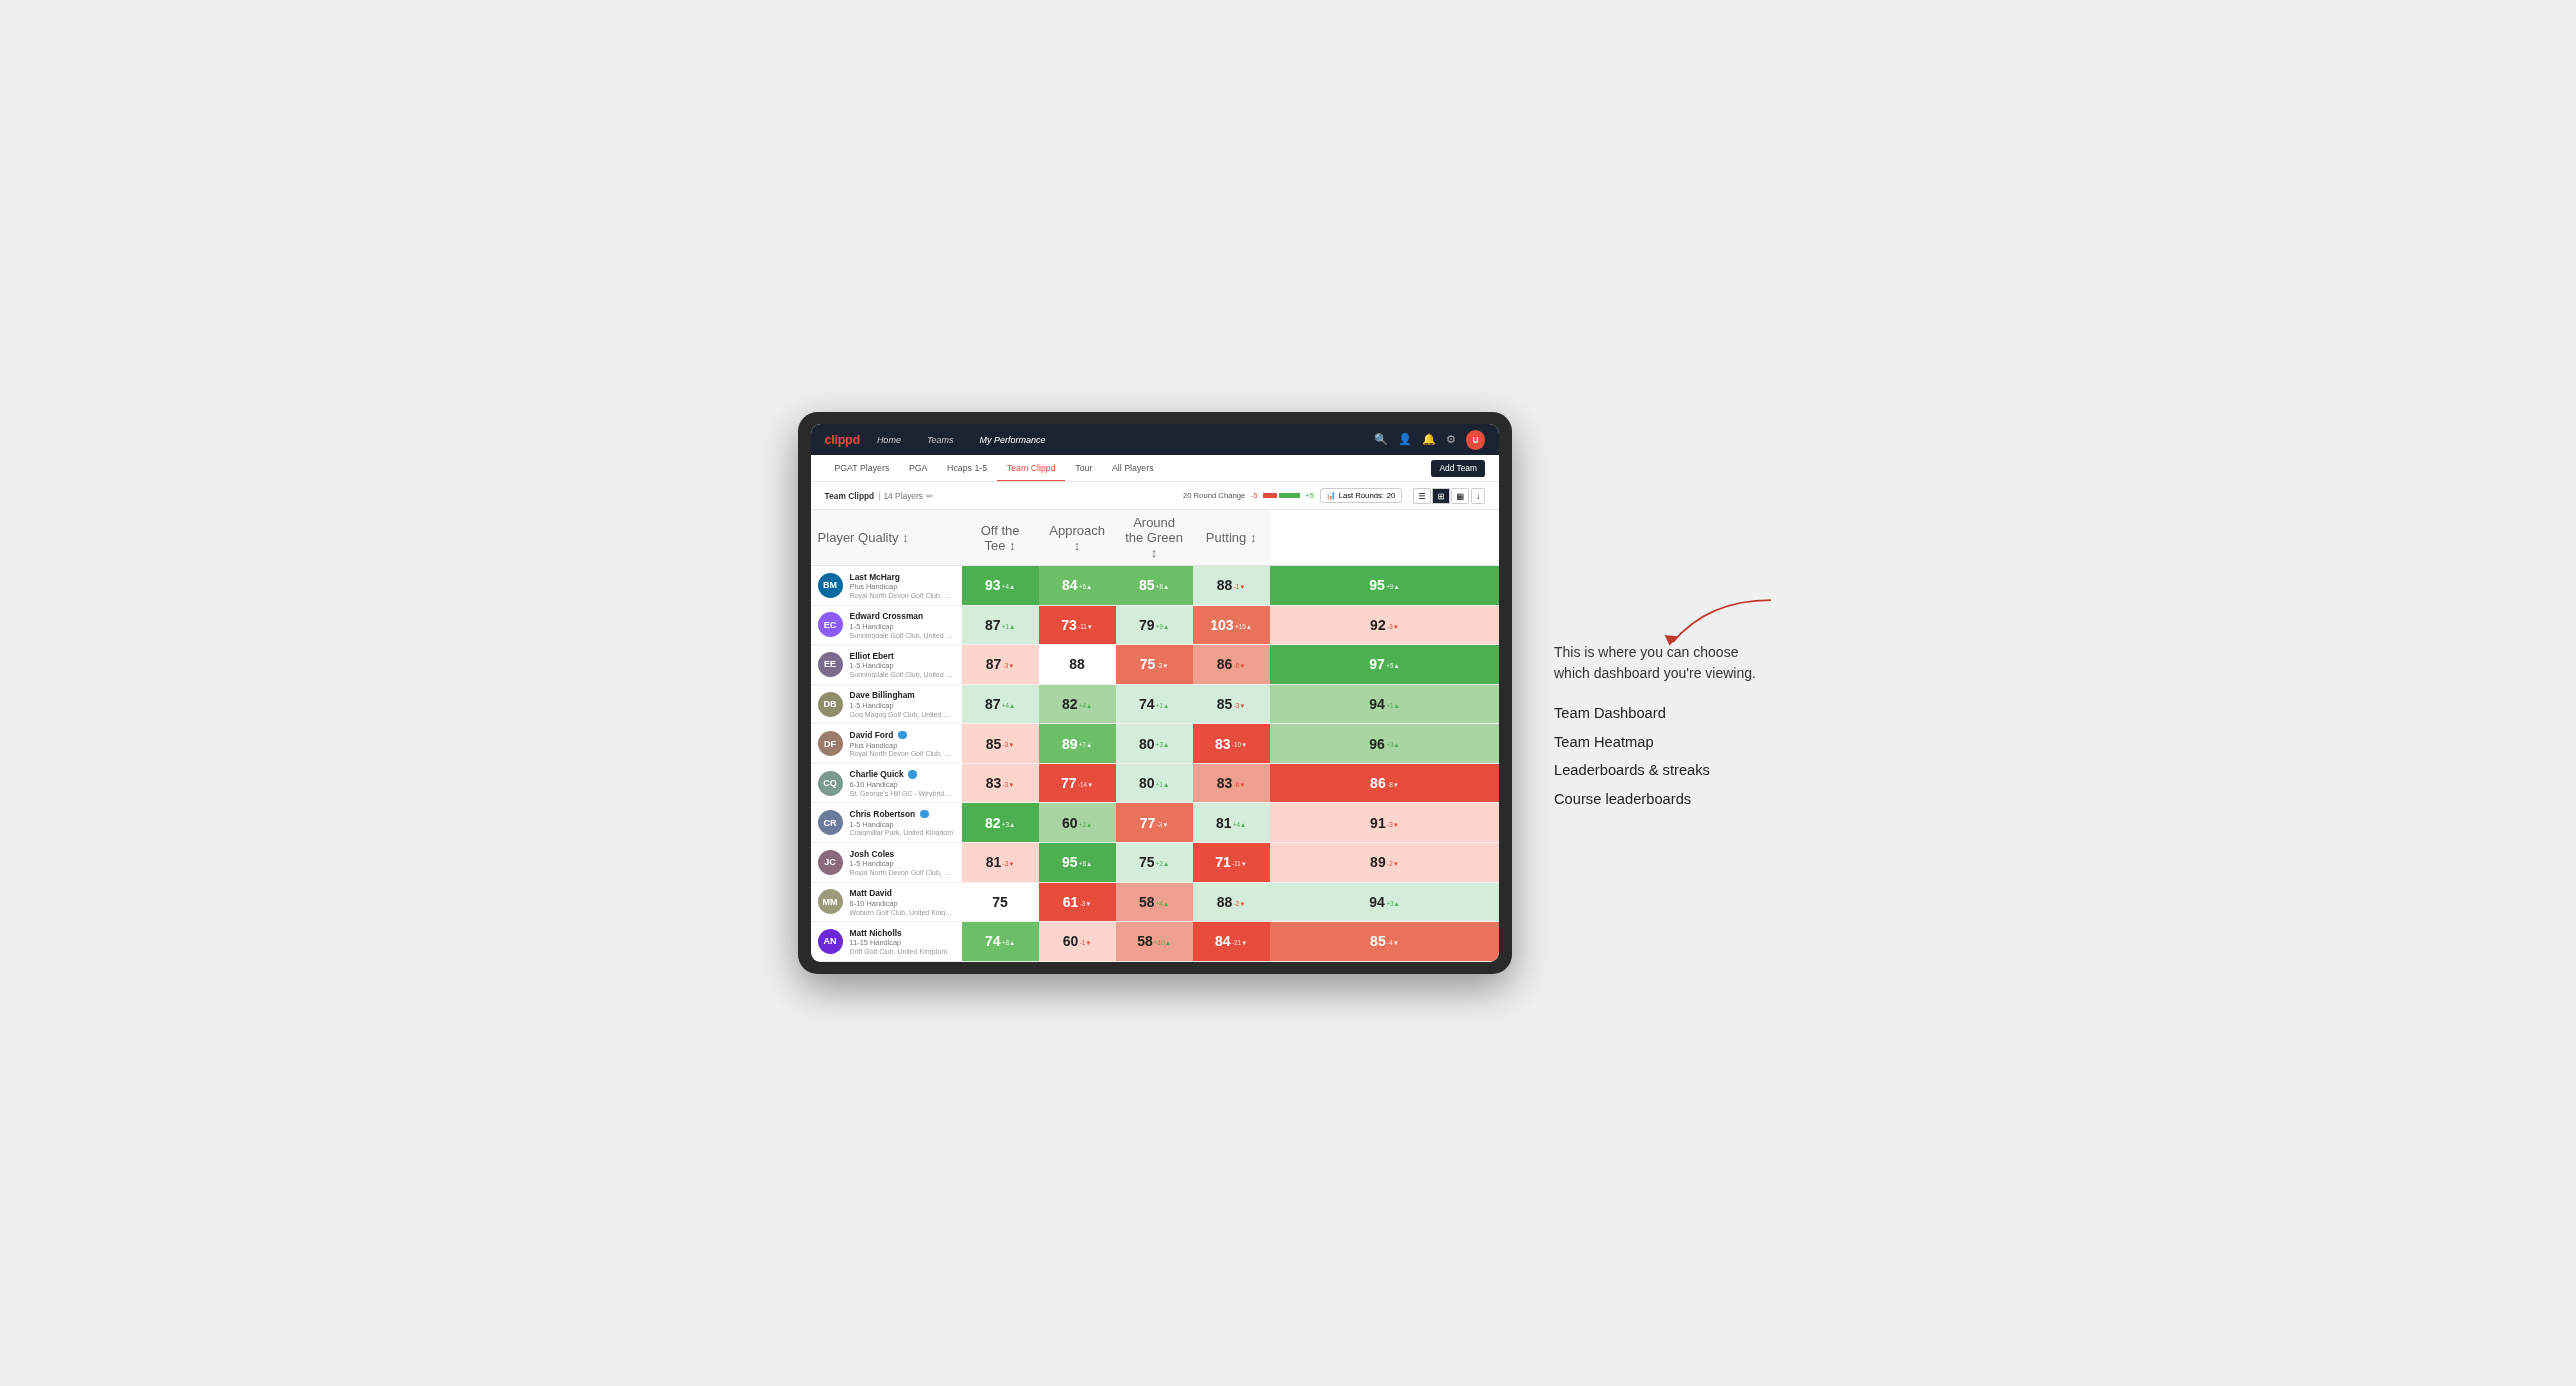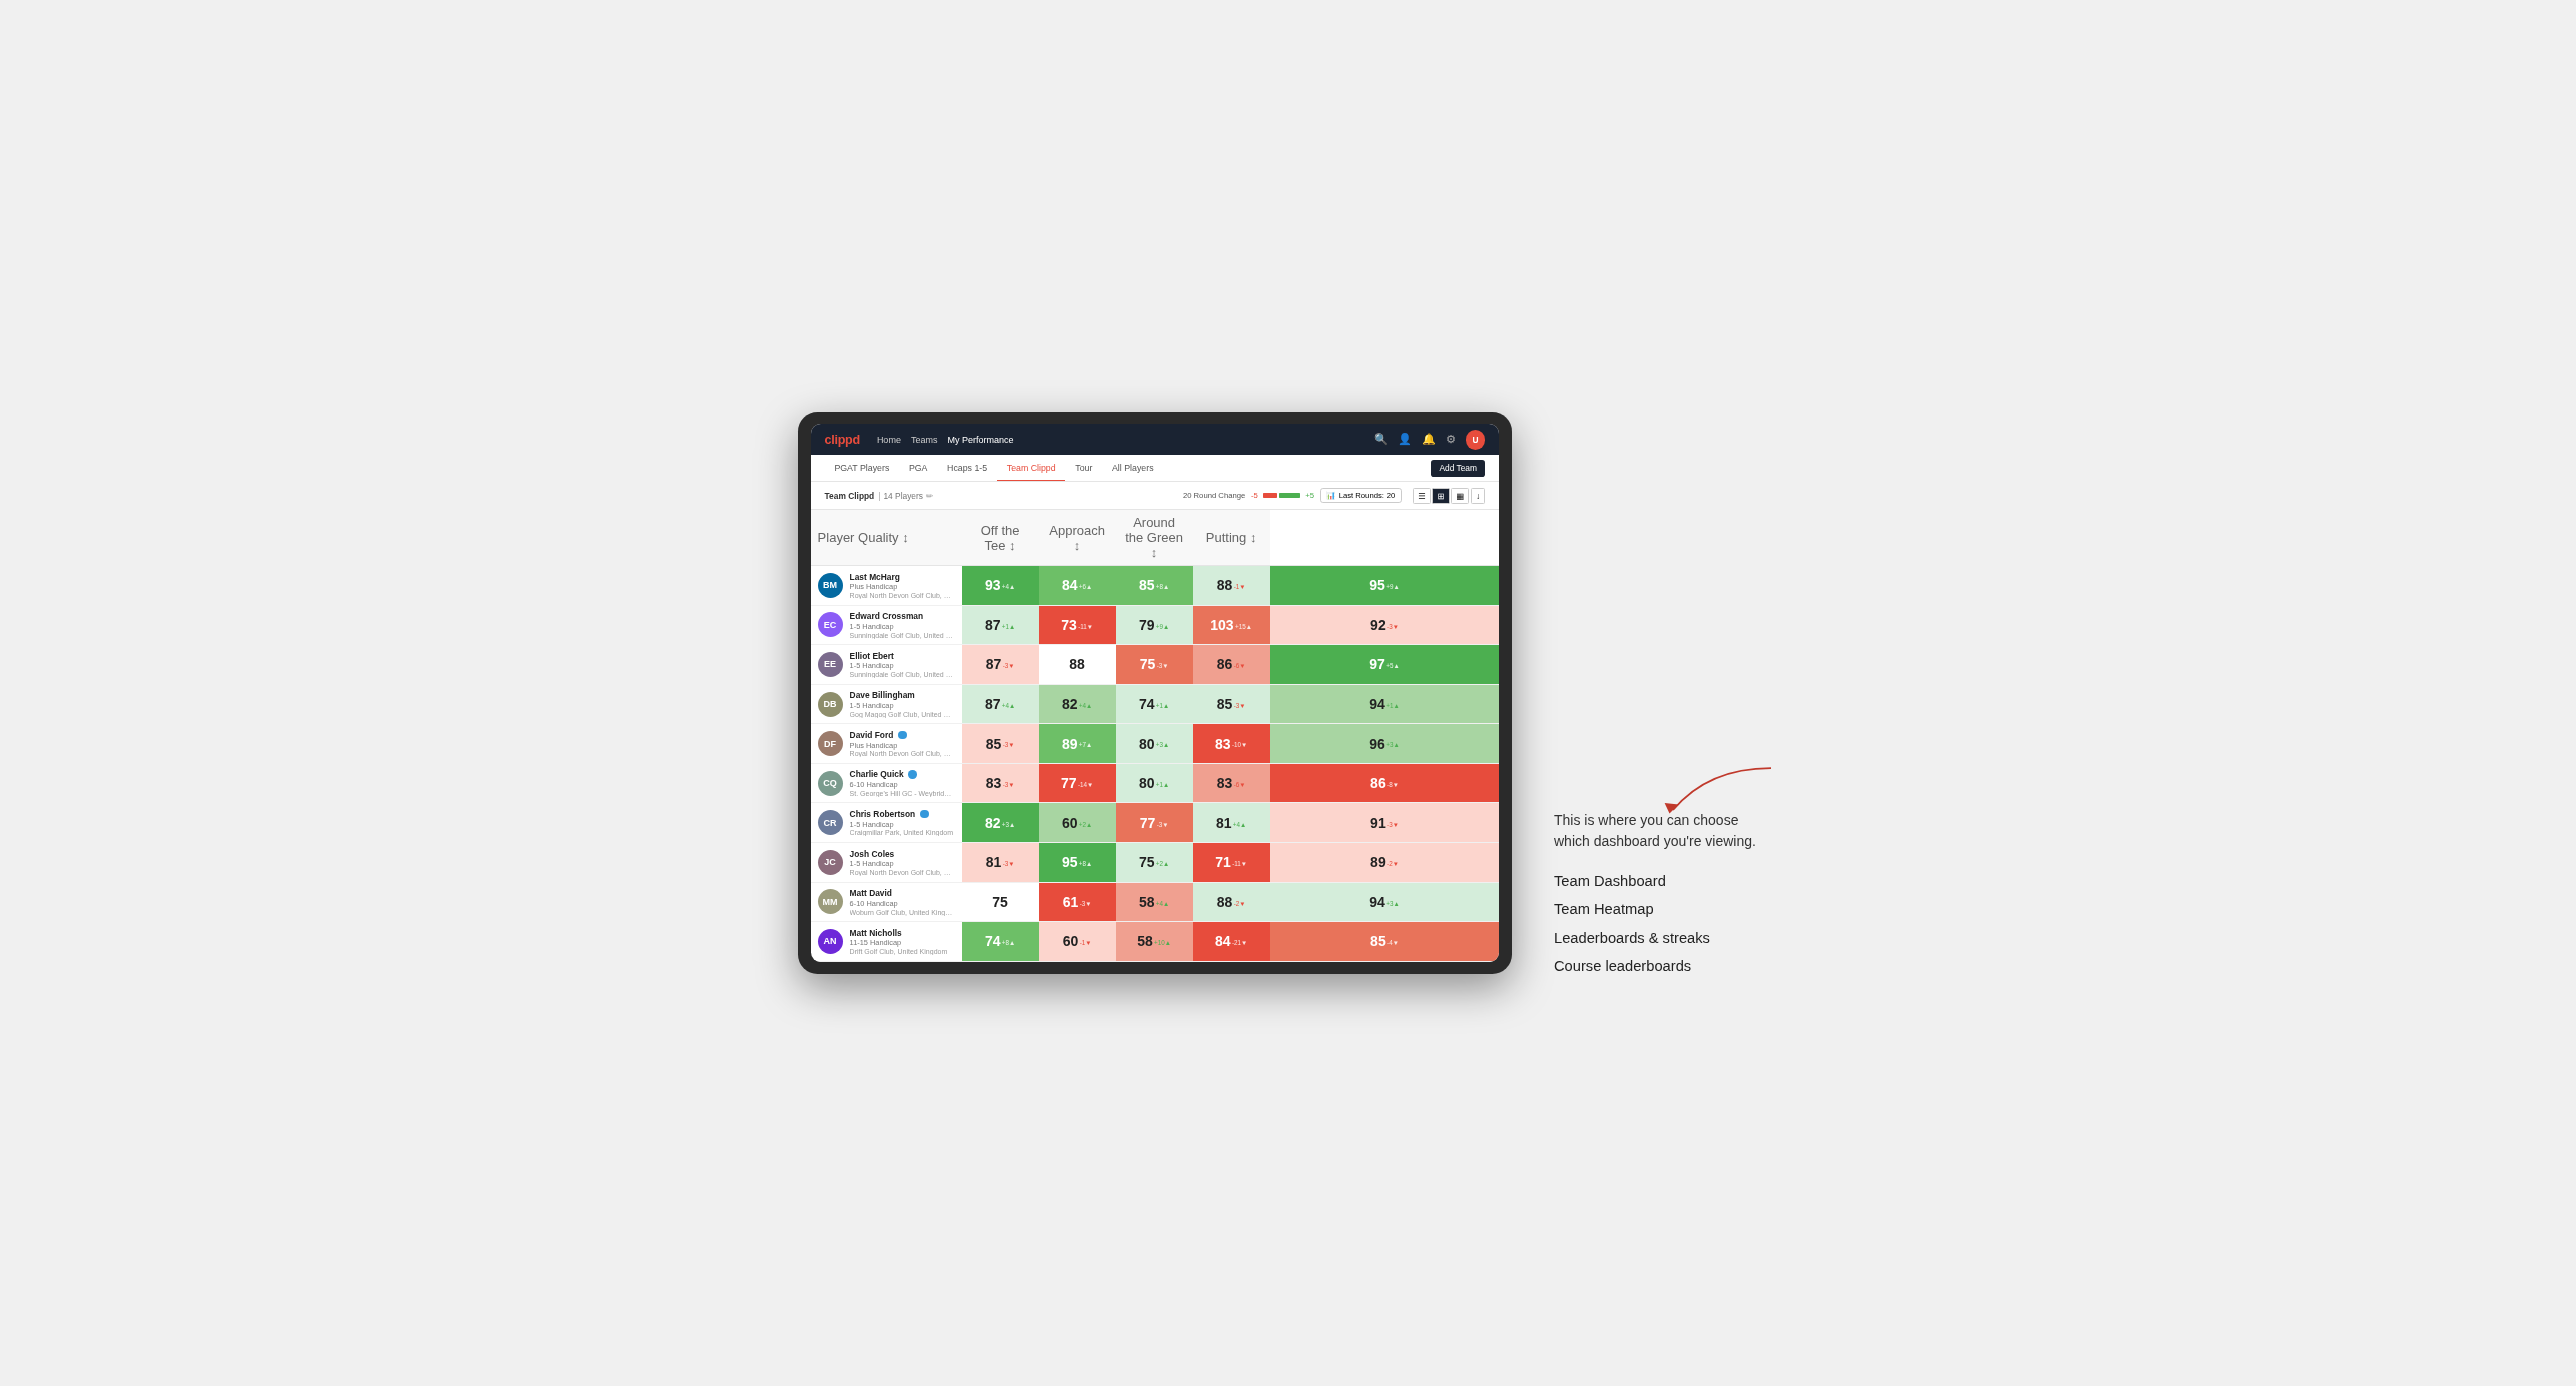--- a/index.html
+++ b/index.html
@@ -8,21 +8,21 @@
       font-family: -apple-system, BlinkMacSystemFont, 'Segoe UI', sans-serif;
       display: flex;
       align-items: center;
       justify-content: center;
       min-height: 100vh;
       padding: 28px;
     }
 
     .page-wrapper {
       display: flex;
-      align-items: flex-end;
+      align-items: center;
       gap: 42px;
       width: 100%;
       max-width: 980px;
     }
 
     
     .tablet-frame {
       background: #2a2a2a;
       border-radius: 19.6px;
       padding: 12.6px;
@@ -49,22 +49,23 @@
     .nav-logo {
       color: #e74c3c;
       font-weight: 800;
       font-size: 12.6px;
       margin-right: 17px;
       letter-spacing: -0.3px;
     }
 
     .nav-links {
       display: flex;
-      gap: 10px;
+      gap: 26px;
       flex: 1;
+      font-style: italic;
     }
 
     .nav-link {
       color: #ccc;
       font-size: 9px;
       cursor: pointer;
       padding: 2.8px 0;
     }
 
     .nav-link.active {

